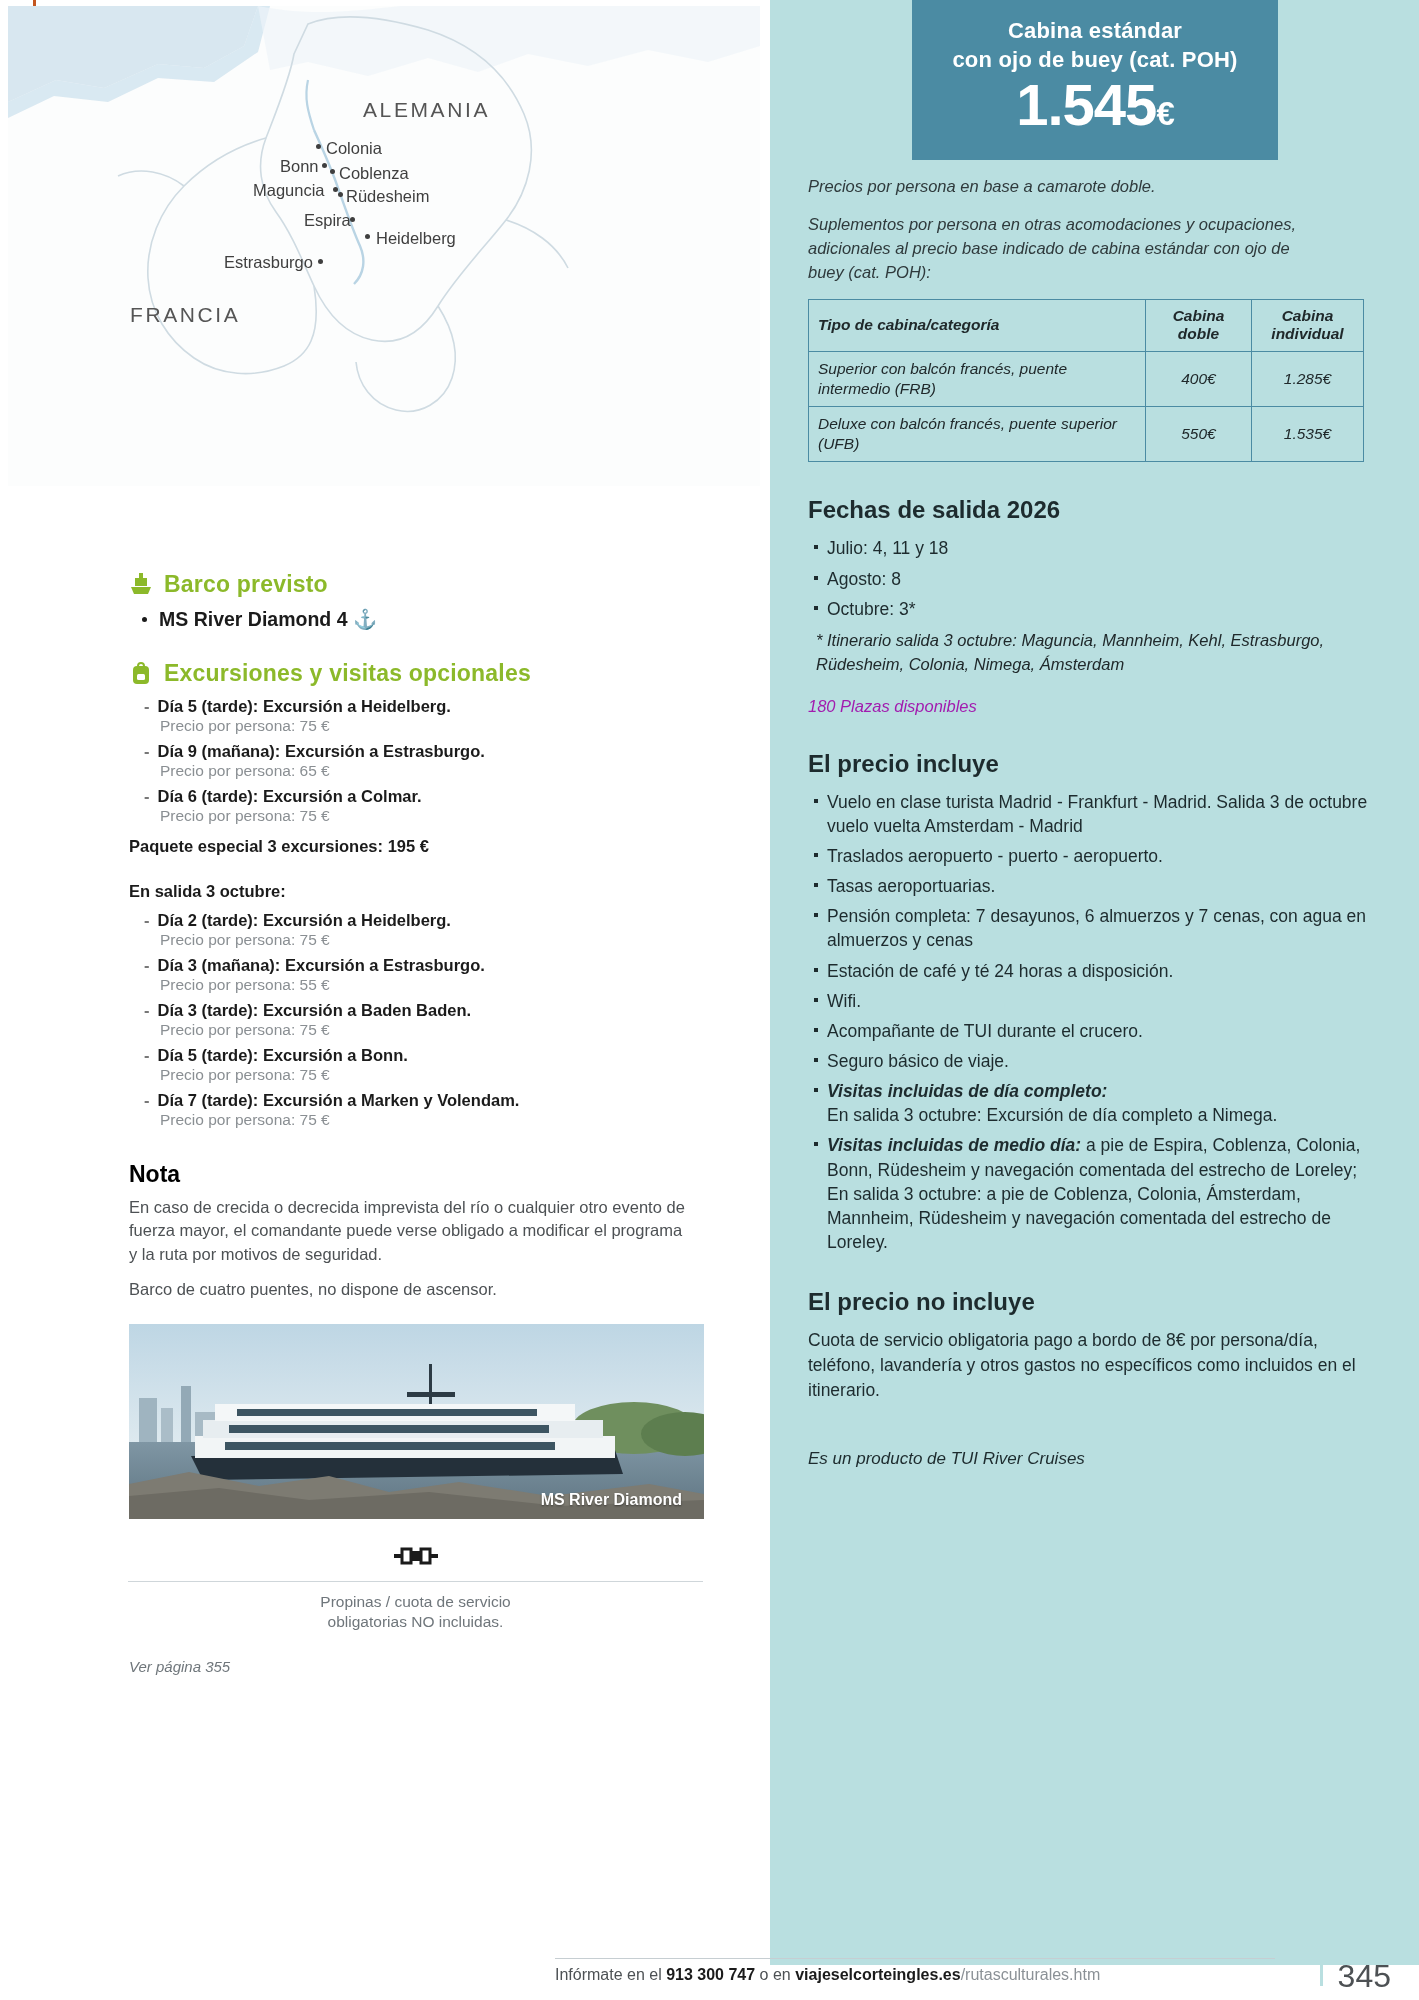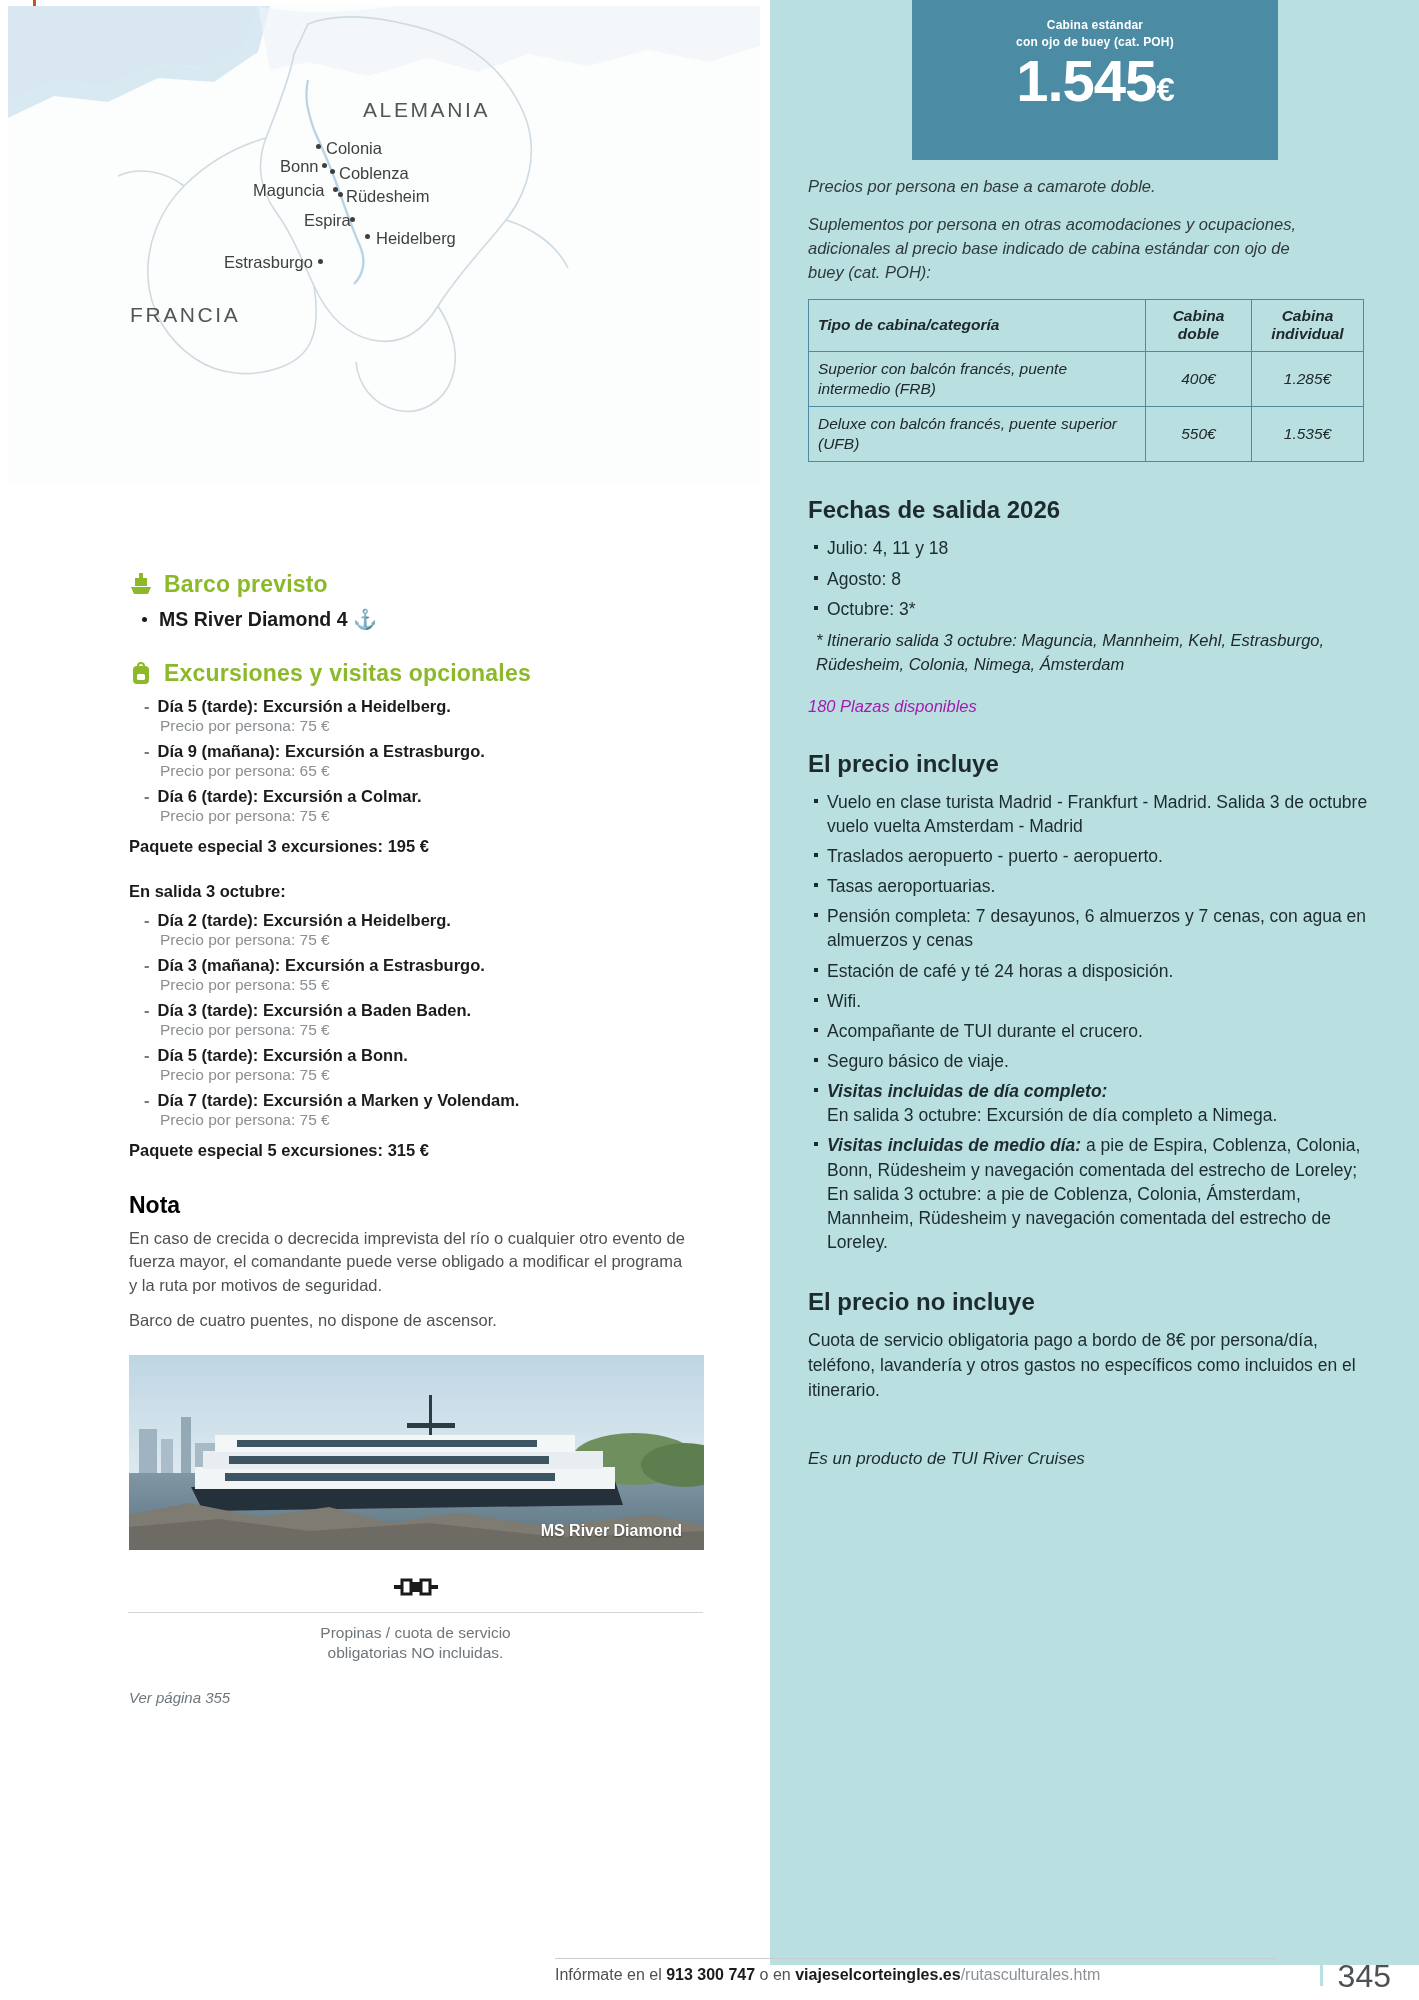--- a/index.html
+++ b/index.html
@@ -188,21 +188,21 @@
   .price-box {
     position: absolute;
     left: 142px; top: 0;
     width: 366px; height: 160px;
     background: #4b8ba3;
     color: #fff;
     text-align: center;
     padding-top: 18px;
   }
   .price-box .l1, .price-box .l2 {
-    font-size: 12px; font-weight: bold; letter-spacing: .2px;
+    font-size: 22px; font-weight: bold; letter-spacing: .2px;
   }
   .price-box .l2 { margin-top: 3px; }
   .price-box .big {
     font-size: 58px;
     font-weight: bold;
     letter-spacing: -1px;
     margin-top: 2px;
     line-height: 1.05;
   }
   .price-box .big .cur { font-size: 33px; }
@@ -455,21 +455,20 @@
           <div class="t2">Precio por persona: 75 €</div>
         </div>
         <div class="exc-item">
           <div class="t1">
             <span class="dash">-</span>
             <span>Día 7 (tarde): Excursión a Marken y Volendam.</span>
           </div>
           <div class="t2">Precio por persona: 75 €</div>
         </div>
       </div>
-    <div class="pack-line">Paquete especial 5 excursiones: 315 €</div>
 
     <div class="nota-title">Nota</div>
     <p class="nota-p">En caso de crecida o decrecida imprevista del río o cualquier otro evento de fuerza mayor, el comandante puede verse obligado a modificar el programa y la ruta por motivos de seguridad.</p>
     <p class="nota-p">Barco de cuatro puentes, no dispone de ascensor.</p>
 
     <div class="boat-photo">
       <svg width="575" height="195" viewBox="0 0 575 195">
         <defs>
           <linearGradient id="sky" x1="0" y1="0" x2="0" y2="1">
             <stop offset="0%" stop-color="#bed6e4"></stop>

